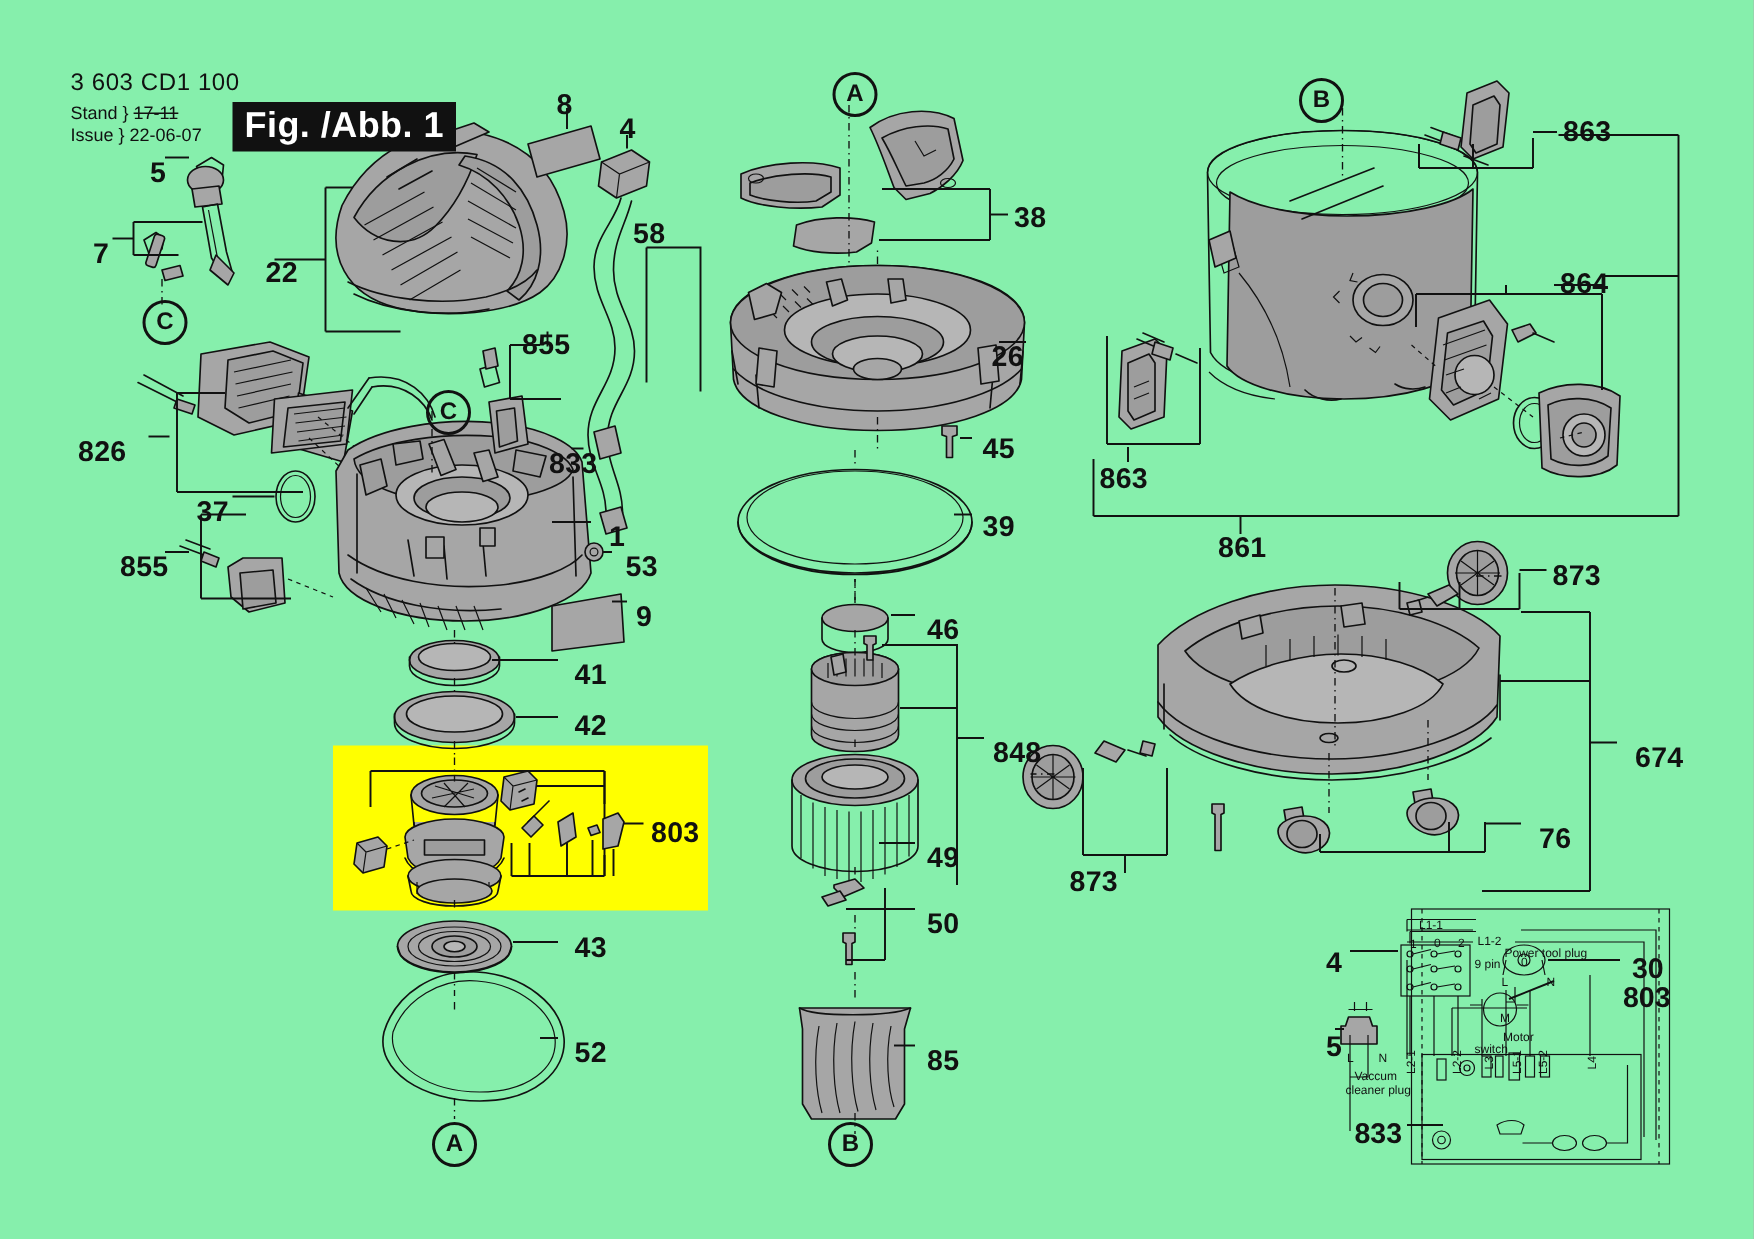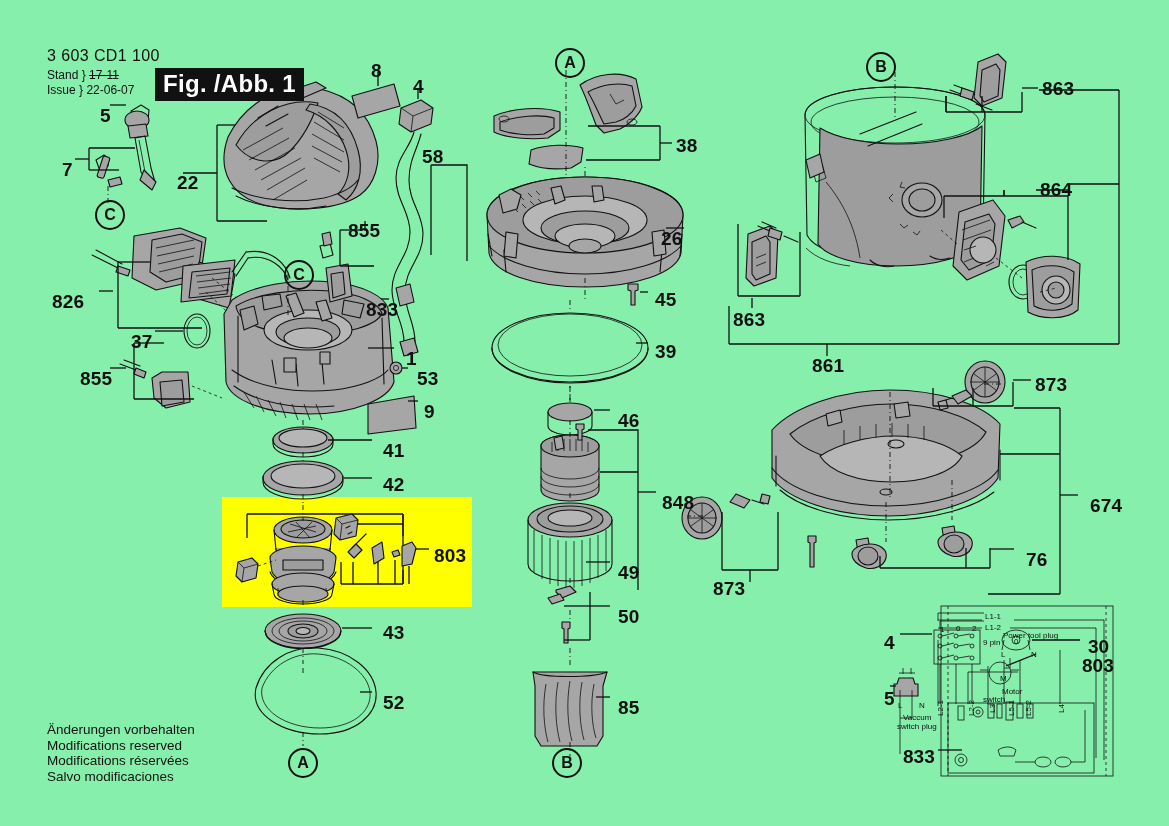--- a/index.html
+++ b/index.html
@@ -534,26 +534,20 @@
   <div class="stand">
     <span>Stand</span>
     <span>}</span>
     <span style="text-decoration:line-through;">17-11</span><br>
     <span>Issue</span>
     <span>}</span>
     <span>22-06-07</span>
   </div>
   <div class="figtag">Fig. /Abb. 1</div>
 
-  <div class="foot">
-    <div>Änderungen vorbehalten</div>
-    <div>Modifications reserved</div>
-    <div>Modifications réservées</div>
-    <div>Salvo modificaciones</div>
-  </div>
 
   <div id="callout-layer">
       <div class="lbl" style="left: 100px; top: 105px;">5</div>
       <div class="lbl" style="left: 62px; top: 159px;">7</div>
       <div class="lbl" style="left: 371px; top: 60px;">8</div>
       <div class="lbl" style="left: 413px; top: 76px;">4</div>
       <div class="lbl" style="left: 177px; top: 172px;">22</div>
       <div class="lbl" style="left: 422px; top: 146px;">58</div>
       <div class="lbl" style="left: 52px; top: 291px;">826</div>
       <div class="lbl" style="left: 348px; top: 220px;">855</div>
@@ -593,28 +587,28 @@
       <div class="circ" style="left: 552px; top: 748px;">B</div>
       <div class="circ" style="left: 95px; top: 200px;">C</div>
       <div class="circ" style="left: 284px; top: 260px;">C</div>
     </div>
   <div id="wiring-layer">
       <div class="wbig" style="left: 884px; top: 632px;">4</div>
       <div class="wbig" style="left: 884px; top: 688px;">5</div>
       <div class="wbig" style="left: 903px; top: 746px;">833</div>
       <div class="wbig" style="left: 1088px; top: 636px;">30</div>
       <div class="wbig" style="left: 1082px; top: 655px;">803</div>
-      <div class="wire" style="left: 985px; top: 612px;">L1-1</div>
+      <div class="wire" style="left: 946px; top: 612px;">L1-1</div>
       <div class="wire" style="left: 985px; top: 623px;">L1-2</div>
       <div class="wire" style="left: 983px; top: 638px;">9 pin</div>
       <div class="wire" style="left: 983px; top: 647px; margin-top: 48px;">switch</div>
       <div class="wire" style="left: 1003px; top: 631px;">Power tool plug</div>
       <div class="wire" style="left: 1002px; top: 687px;">Motor</div>
       <div class="wire" style="left: 903px; top: 713px;">Vaccum</div>
-      <div class="wire" style="left: 897px; top: 722px;">switch plug</div>
+      <div class="wire" style="left: 897px; top: 722px;">cleaner plug</div>
       <div class="wire" style="left: 940px; top: 625px;">1</div>
       <div class="wire" style="left: 956px; top: 624px;">0</div>
       <div class="wire" style="left: 972px; top: 624px;">2</div>
       <div class="wire" style="left: 1001px; top: 650px;">L</div>
       <div class="wire" style="left: 1031px; top: 650px;">N</div>
       <div class="wire" style="left: 1014px; top: 637px;">0</div>
       <div class="wire" style="left: 898px; top: 701px;">L</div>
       <div class="wire" style="left: 919px; top: 701px;">N</div>
       <div class="wire" style="left: 1000px; top: 674px;">M</div>
       <div class="wire rot" style="left: 936px; top: 716px;">L2-1</div>

